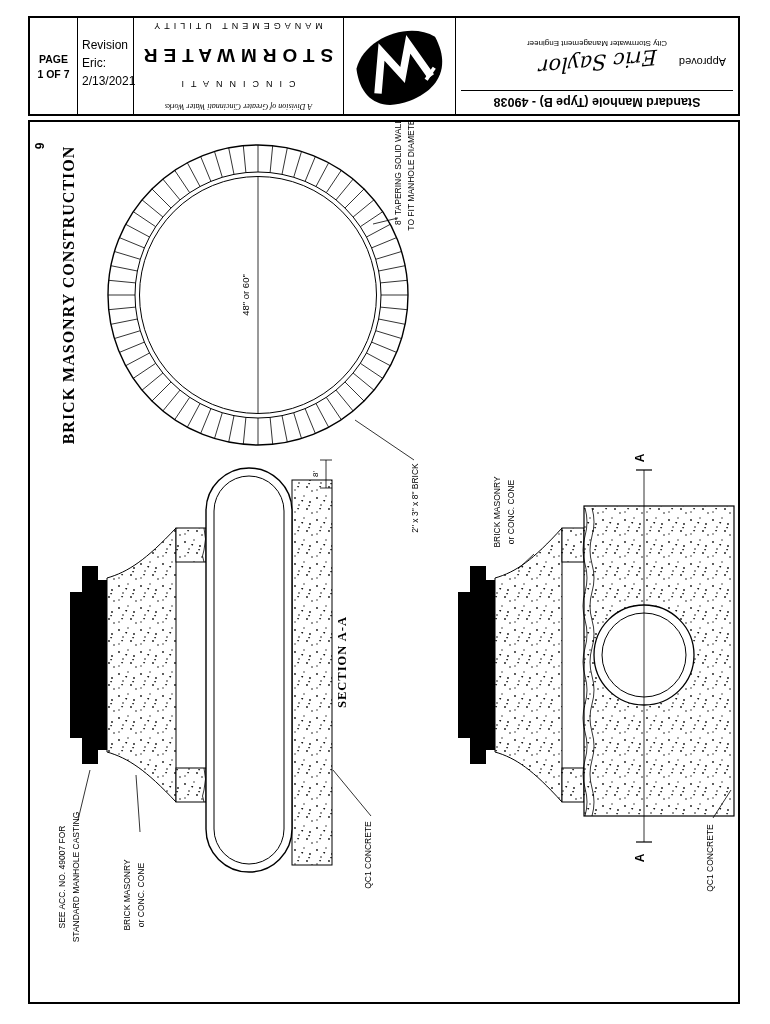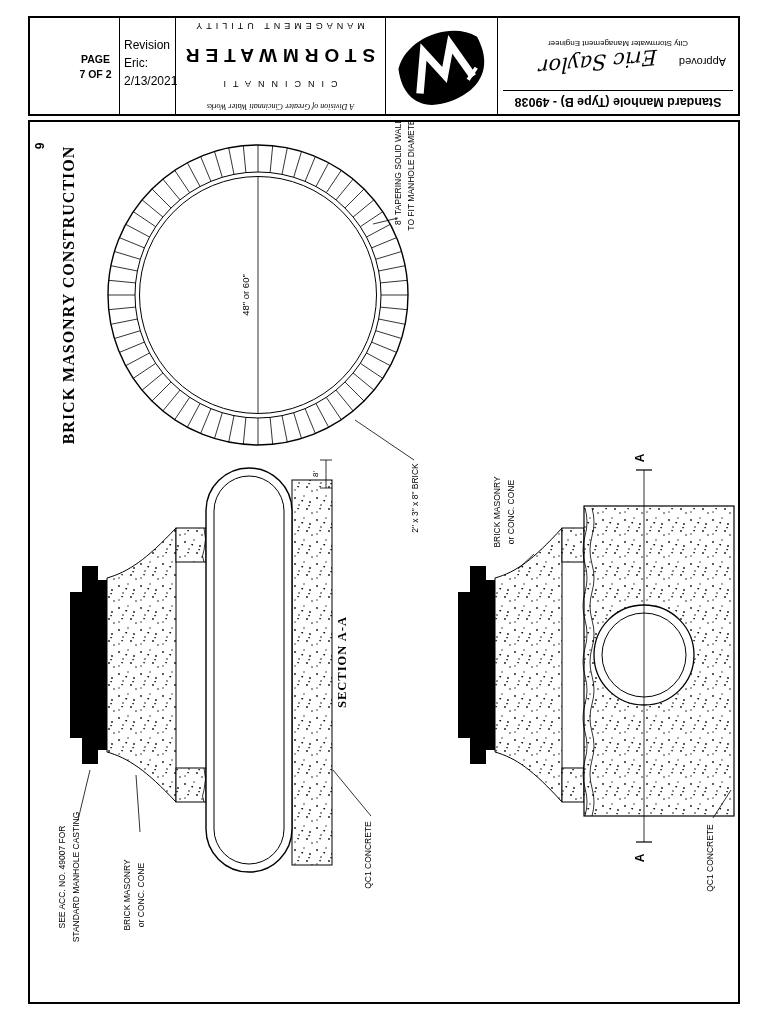--- a/index.html
+++ b/index.html
@@ -3,21 +3,21 @@
 <meta charset="utf-8">
 <style>
   html,body{margin:0;padding:0;background:#ffffff;}
   .sheet{position:relative;width:770px;height:1024px;background:#fff;overflow:hidden;
          font-family:"Liberation Sans",sans-serif;color:#000;}
   
   .titleblock{position:absolute;left:28px;top:16px;width:712px;height:100px;
               border:2px solid #000;display:flex;box-sizing:border-box;background:#fff;}
   .tb-cell{border-right:1.5px solid #000;box-sizing:border-box;}
   .tb-page{width:48px;display:flex;flex-direction:column;align-items:center;justify-content:center;
-           gap:3px;font-size:10.5px;font-weight:bold;text-align:center;margin-left:42px;}
+           gap:3px;font-size:10.5px;font-weight:bold;text-align:center;}
   .tb-rev{width:56px;padding:18px 4px;font-size:12px;line-height:1.5;}
   .tb-brand{width:210px;position:relative;}
   .rot180{transform:rotate(180deg);}
   .brand-inner{width:100%;height:100%;display:flex;flex-direction:column;align-items:center;
                justify-content:space-between;padding:3px 0;box-sizing:border-box;}
   .brand-division{font-family:"Liberation Serif",serif;font-style:italic;font-size:8px;}
   .brand-city{font-size:9px;letter-spacing:7px;text-indent:7px;}
   .brand-storm{font-size:19px;font-weight:bold;letter-spacing:6px;text-indent:6px;white-space:nowrap;}
   .brand-mgmt{font-size:9px;letter-spacing:4px;text-indent:4px;white-space:nowrap;}
   .tb-logo{width:112px;display:flex;align-items:center;justify-content:center;}
@@ -44,21 +44,21 @@
 </style>
 </head>
 <body>
 
 <div class="sheet">
 
   <div class="titleblock">
 
     <div class="tb-cell tb-page">
       <div>PAGE</div>
-      <div>7 OF 2</div>
+      <div>1 OF 7</div>
     </div>
 
     <div class="tb-cell tb-rev">
       <div>Revision</div>
       <div>Eric:</div>
       <div>2/13/2021</div>
     </div>
 
     <div class="tb-cell tb-brand">
       <div class="brand-inner rot180">

